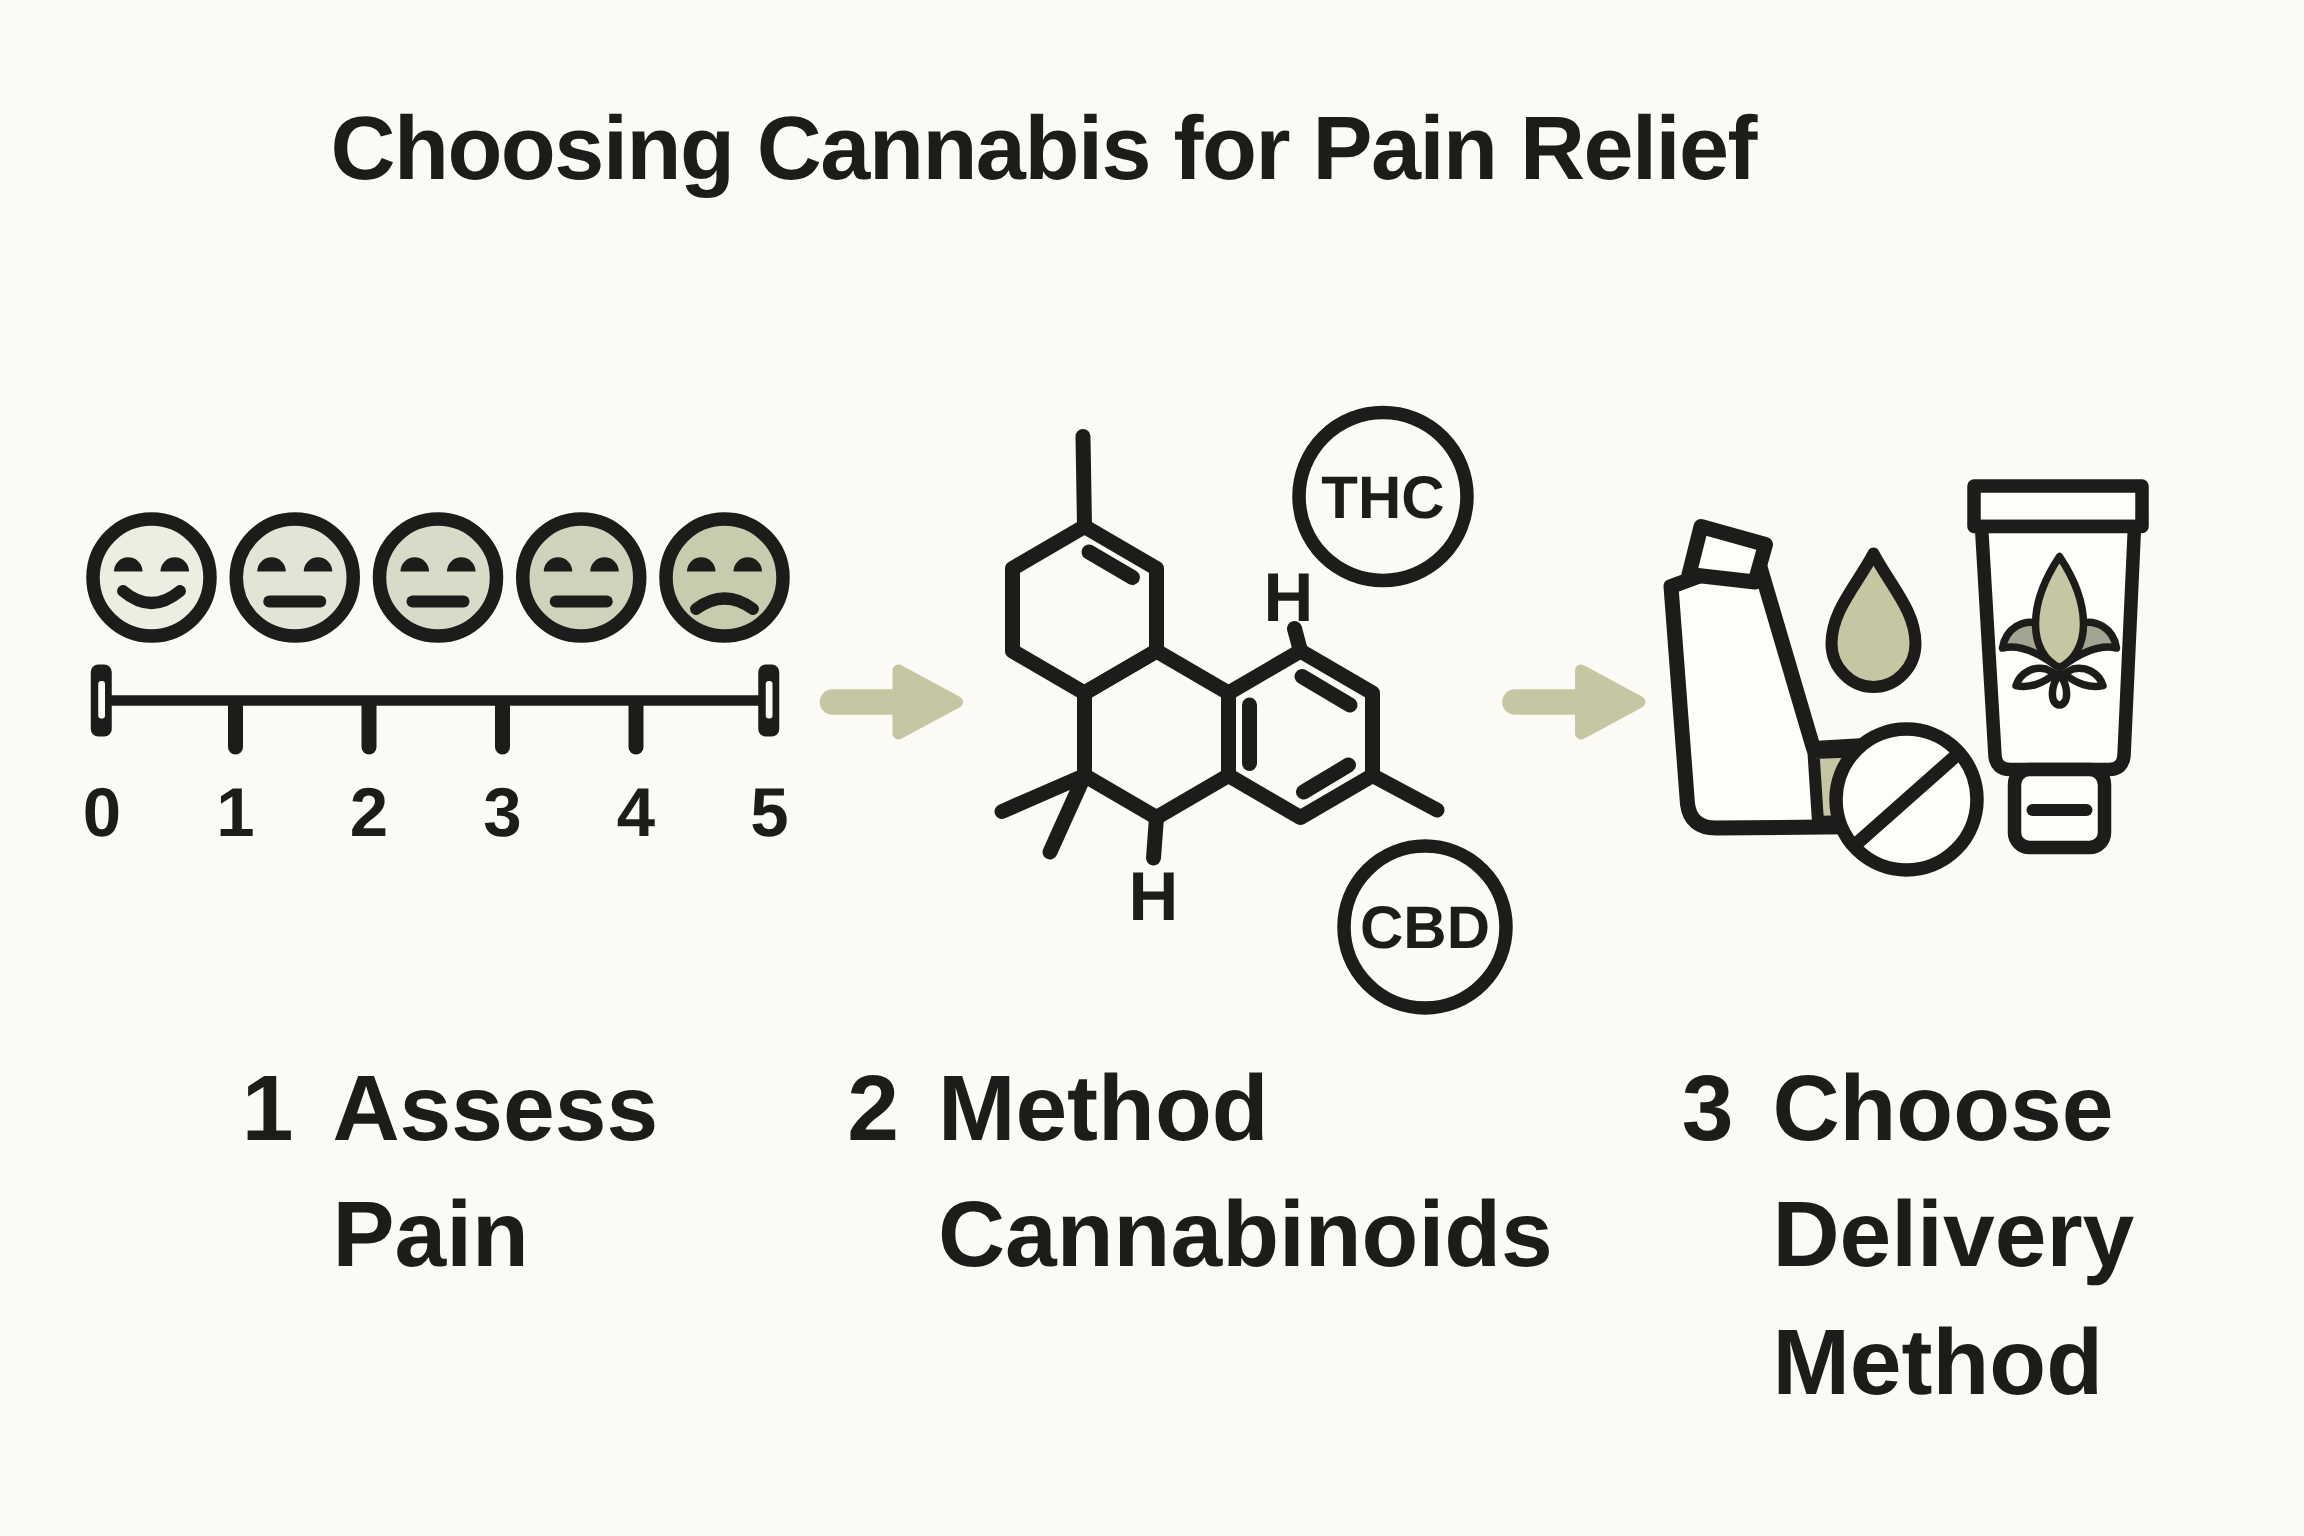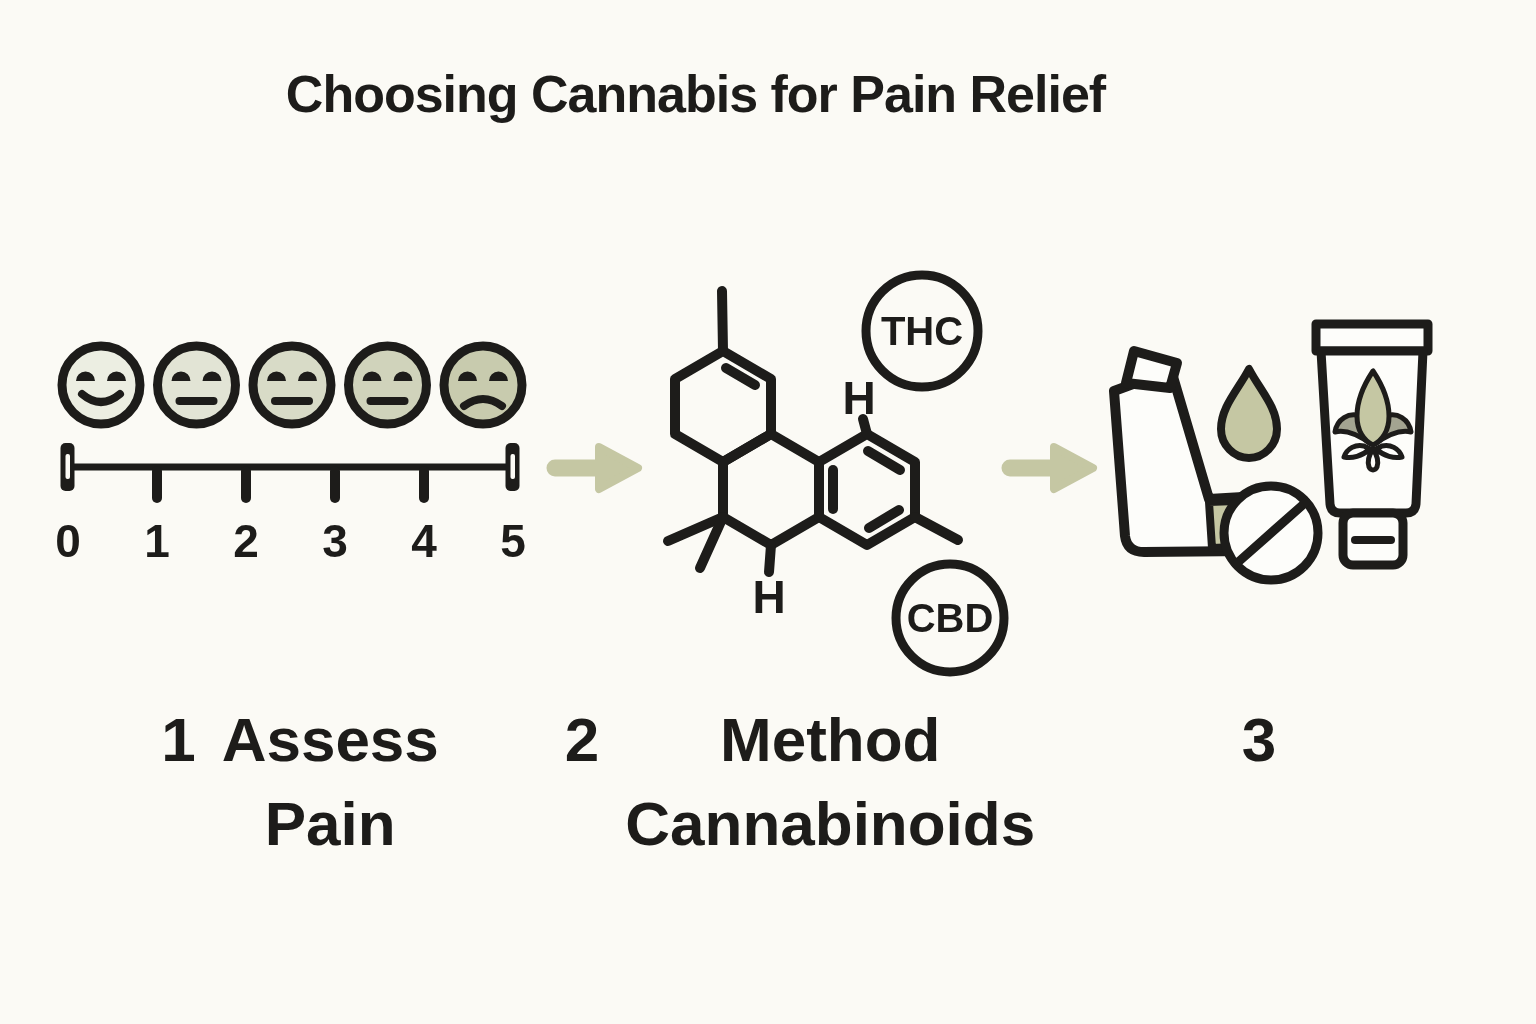--- a/index.html
+++ b/index.html
@@ -5,29 +5,29 @@
   html,body{margin:0;padding:0;}
   body{
     width:1536px;height:1024px;position:relative;overflow:hidden;
     background:#fbfaf5;
     font-family:"Liberation Sans",sans-serif;
     color:#1d1c1a;
   }
   .abs{position:absolute;}
   #title{
     left:0;top:64px;width:1391px;text-align:center;
-    font-size:52px;font-weight:bold;letter-spacing:-1px;
+    font-size:60px;font-weight:bold;letter-spacing:-1px;
     color:#1d1c1a;margin:0;
   }
   .step-label{
     top:698px;display:flex;justify-content:center;align-items:flex-start;
     font-size:62px;font-weight:bold;line-height:1.36;color:#1d1c1a;
   }
   .step-label .num{margin-right:26px;}
-  .step-label .txt{white-space:pre-line;text-align:center;}
+  .step-label .txt{white-space:pre-line;}
   svg text{
     font-family:"Liberation Sans",sans-serif;
     font-weight:bold;fill:#1d1c1a;
   }
   .ink-stroke{stroke:#1d1c1a;fill:none;stroke-linejoin:round;stroke-linecap:round;}
   .white-fill{fill:#fdfdfa;}
   .sage-fill{fill:#c5c7a3;}
 </style>
 </head>
 <body>
@@ -163,13 +163,16 @@
   <span class="txt">Assess
 Pain</span>
 </div>
 <div class="abs step-label" style="left:555px;width:490px;">
   <span class="num">2</span>
   <span class="txt">Method
 Cannabinoids</span>
 </div>
 <div class="abs step-label" style="left:1032px;width:480px;">
   <span class="num">3</span>
+  <span class="txt">Choose
+Delivery
+Method</span>
 </div>
 
 </body></html>

